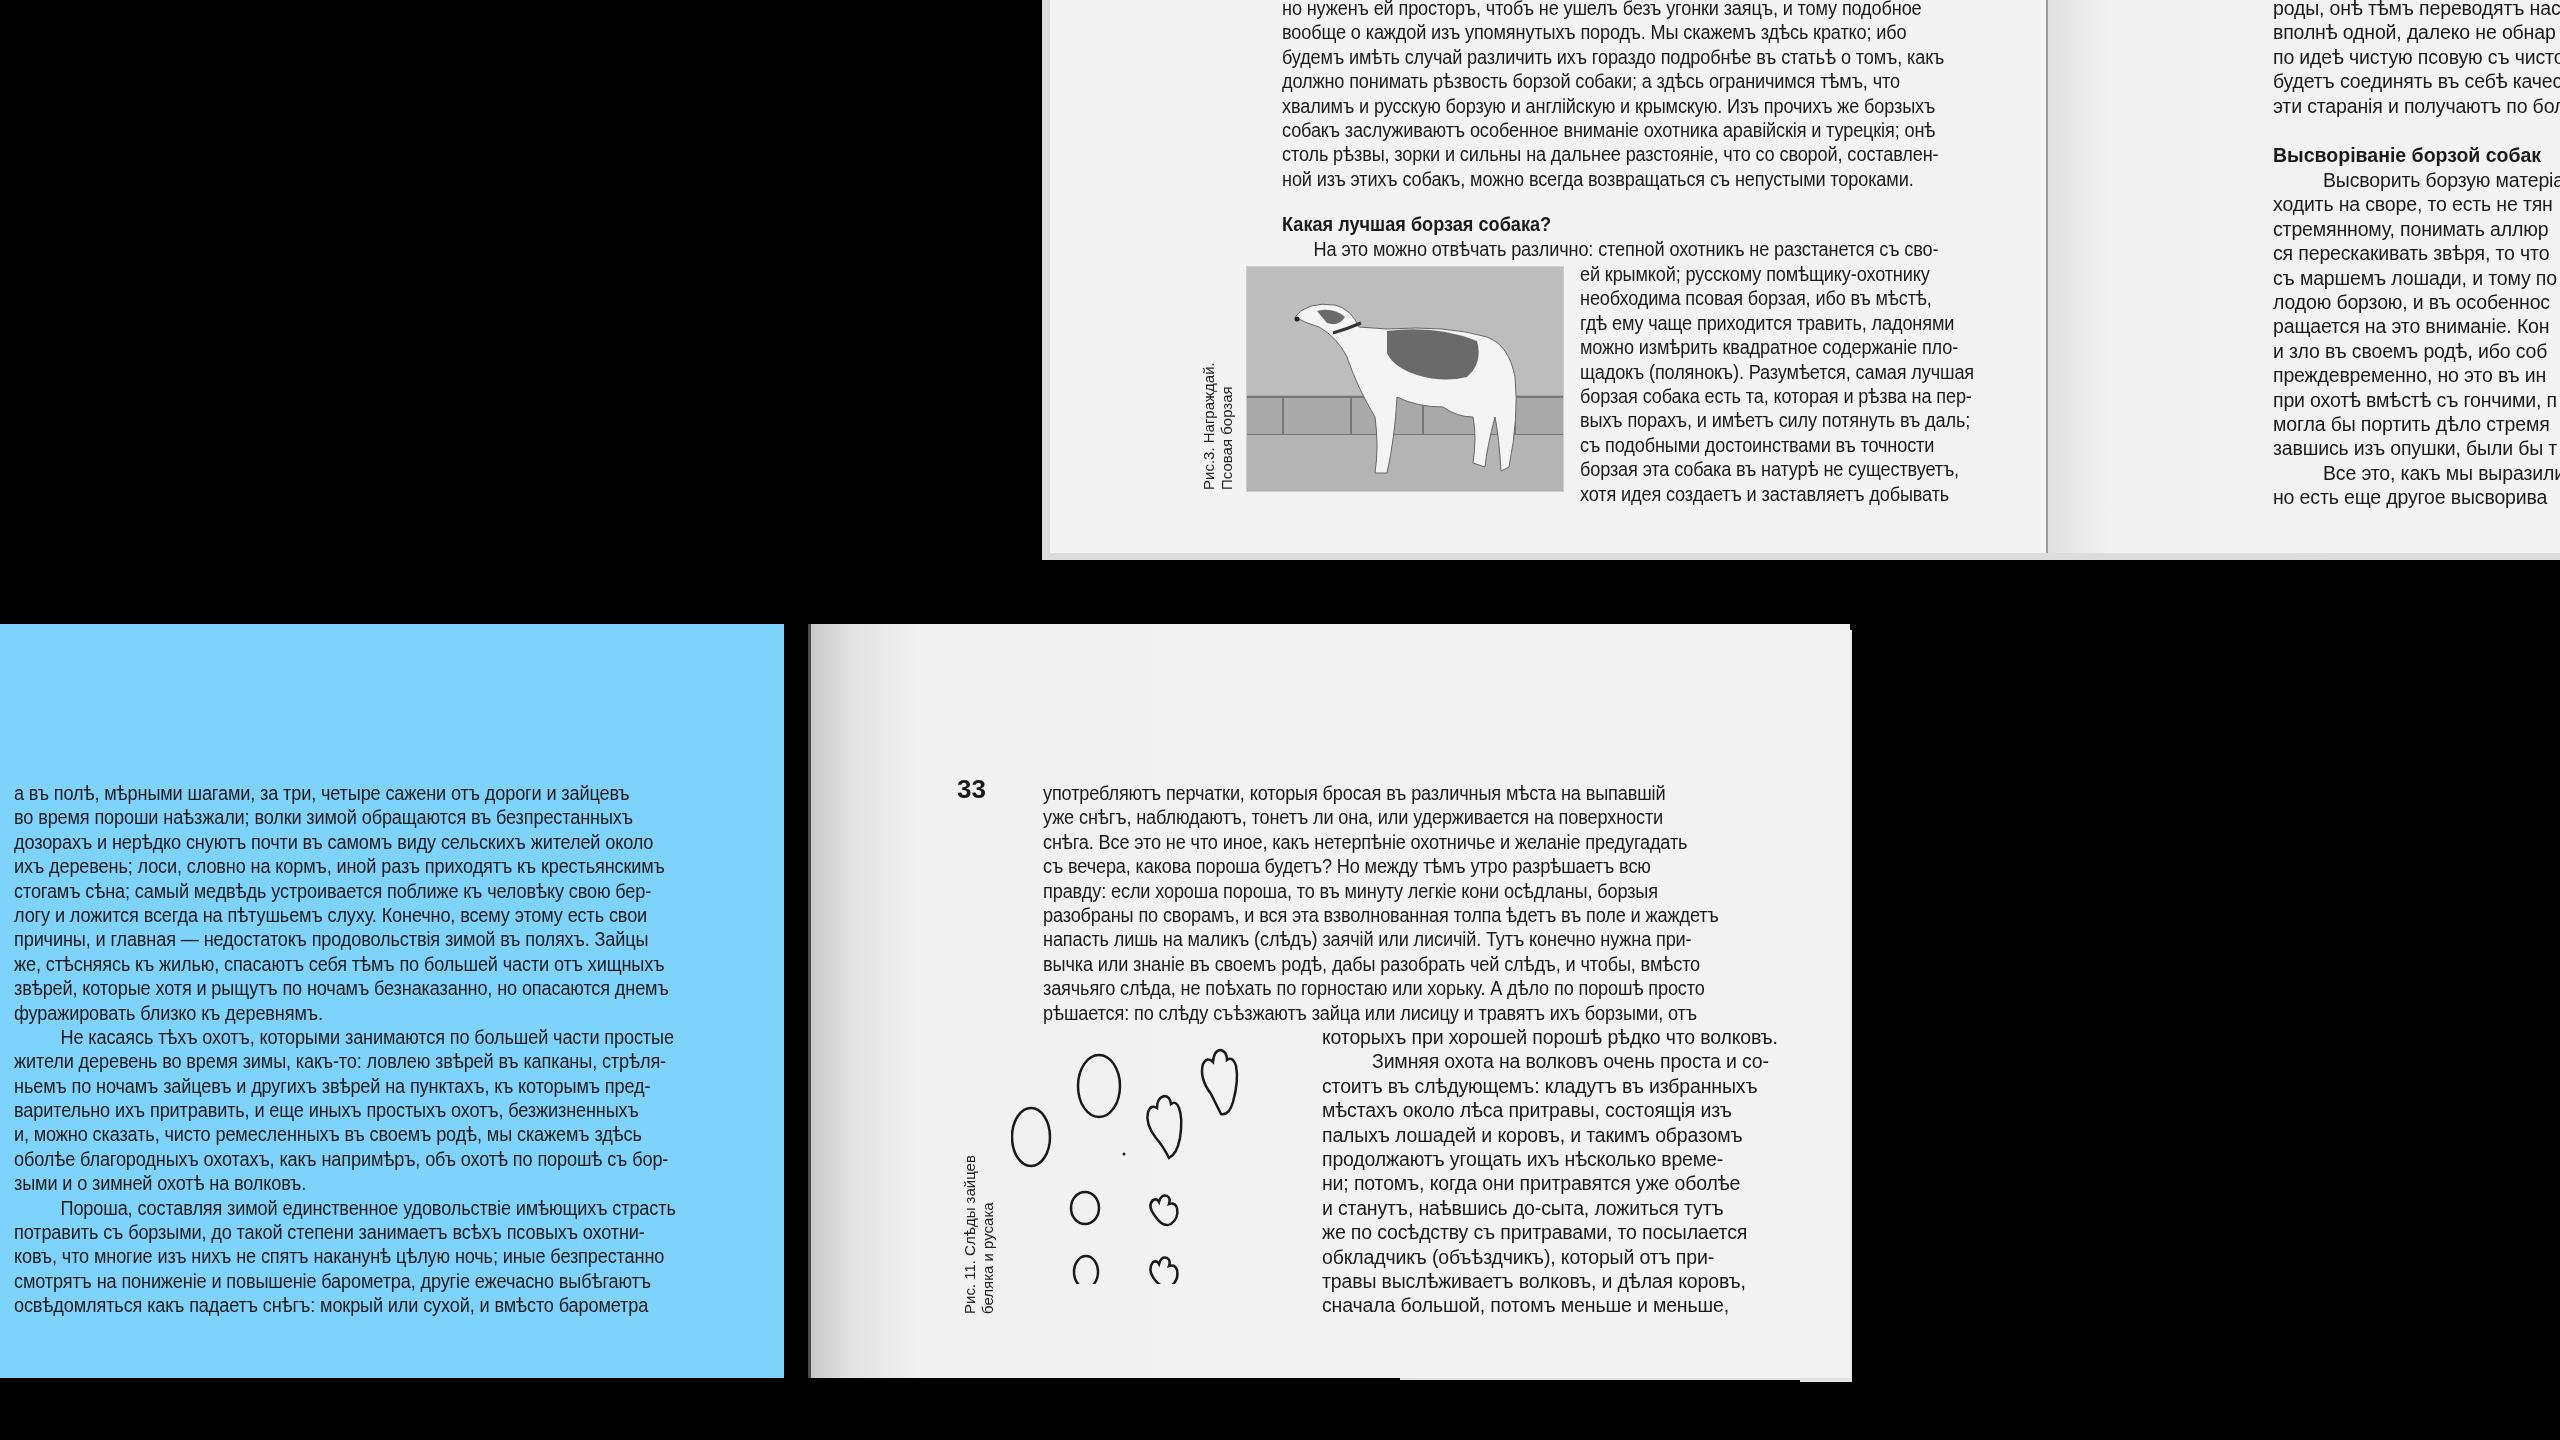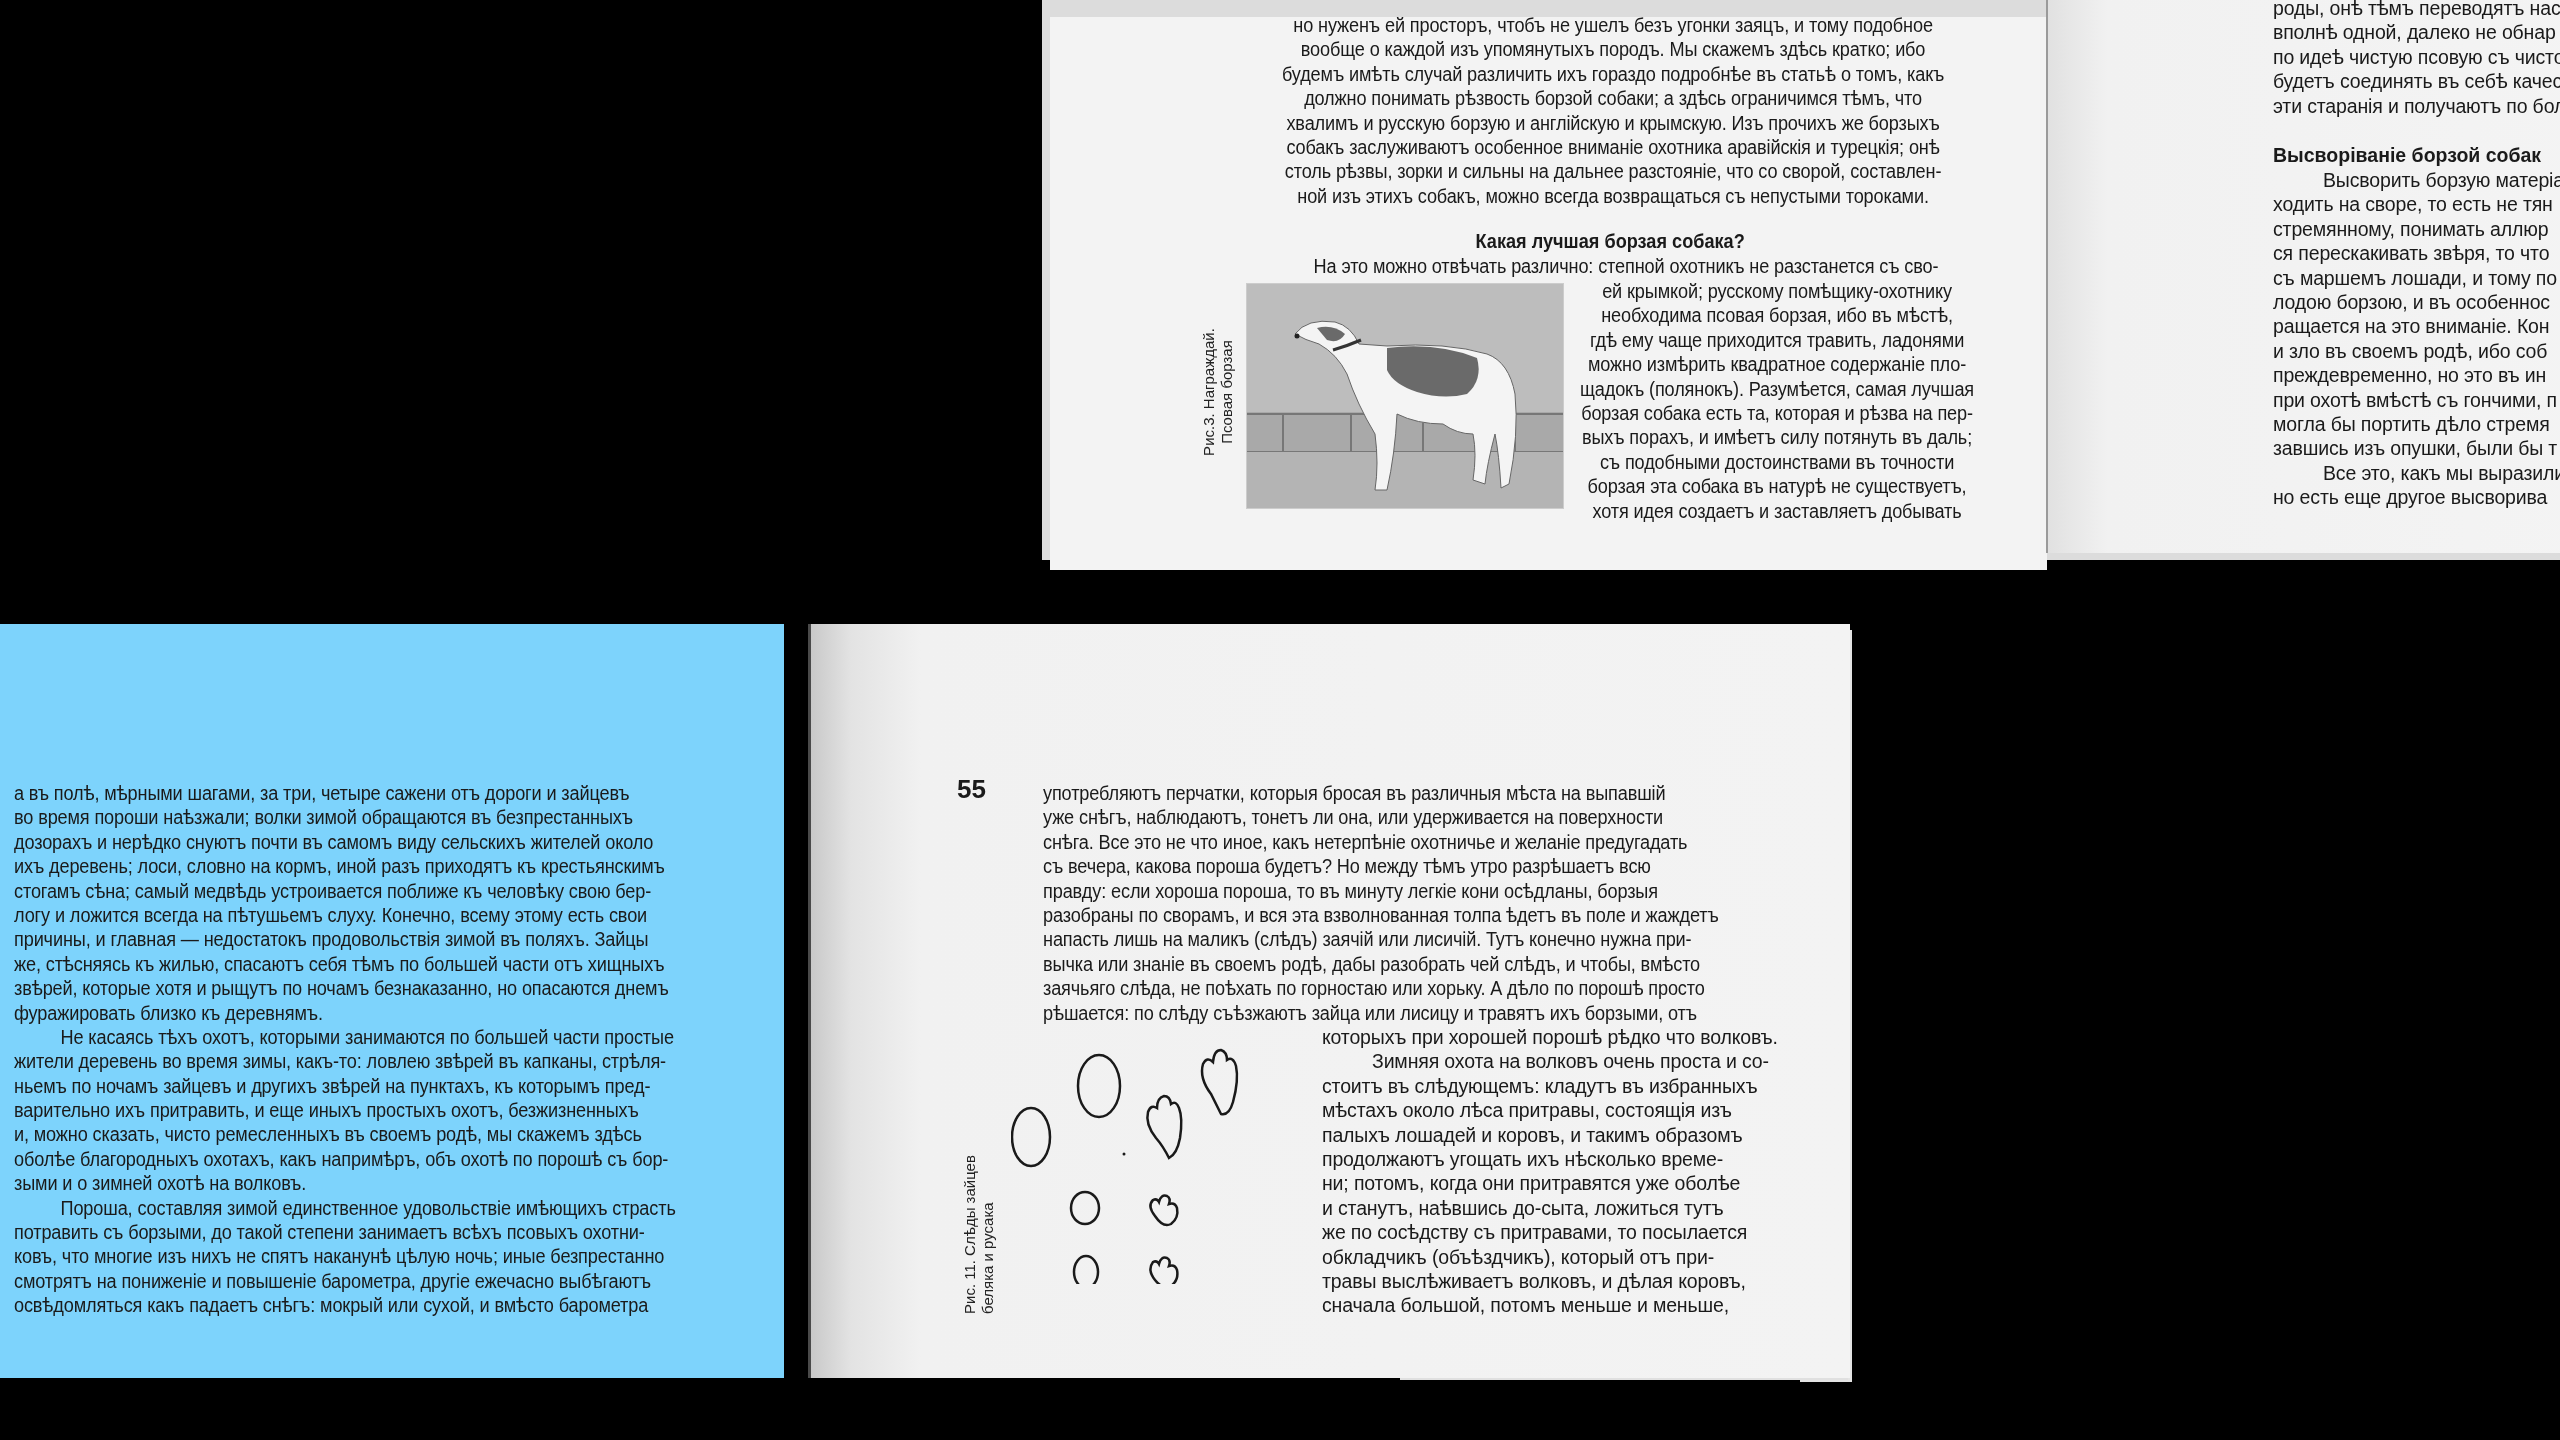--- a/index.html
+++ b/index.html
@@ -20,21 +20,21 @@
   .photo { position:absolute; background:linear-gradient(180deg,#b8b8b8 0%,#c4c4c4 55%,#a8a8a8 62%,#bdbdbd 100%); border:1px solid #ccc; overflow:hidden; }
   .binding-mark { position:absolute; width:3px; height:6px; background:#444; border-radius:2px; }
 </style>
 </head>
 <body>
 
 <div>
 
   <div class="sheet under" style="left:1042px; top:0; width:1540px; height:560px;"></div>
 
-  <div class="page" style="left:1050px; top:17px; width:997px; height:553px; background:#f3f3f3;text-align:center;">
+  <div class="page" style="left:1050px; top:0; width:997px; height:553px; background:#f3f3f3;">
     <div class="text-block" style="left:232px; top:-4px; transform:scaleX(0.93); transform-origin:left top;">
       <span class="line">но нуженъ ей просторъ, чтобъ не ушелъ безъ угонки заяцъ, и тому подобное</span>
       <span class="line">вообще о каждой изъ упомянутыхъ породъ. Мы скажемъ здѣсь кратко; ибо</span>
       <span class="line">будемъ имѣть случай различить ихъ гораздо подробнѣе въ статьѣ о томъ, какъ</span>
       <span class="line">должно понимать рѣзвость борзой собаки; а здѣсь ограничимся тѣмъ, что</span>
       <span class="line">хвалимъ и русскую борзую и англійскую и крымскую. Изъ прочихъ же борзыхъ</span>
       <span class="line">собакъ заслуживаютъ особенное вниманіе охотника аравійскія и турецкія; онѣ</span>
       <span class="line">столь рѣзвы, зорки и сильны на дальнее разстояніе, что со сворой, составлен-</span>
       <span class="line">ной изъ этихъ собакъ, можно всегда возвращаться съ непустыми тороками.</span>
     </div>
@@ -143,21 +143,21 @@
       <span class="line indent">Пороша, составляя зимой единственное удовольствіе имѣющихъ страсть</span>
       <span class="line">потравить съ борзыми, до такой степени занимаетъ всѣхъ псовыхъ охотни-</span>
       <span class="line">ковъ, что многие изъ нихъ не спятъ наканунѣ цѣлую ночь; иные безпрестанно</span>
       <span class="line">смотрятъ на пониженіе и повышеніе барометра, другіе ежечасно выбѣгаютъ</span>
       <span class="line">освѣдомляться какъ падаетъ снѣгъ: мокрый или сухой, и вмѣсто барометра</span>
     </div>
   </div>
   <div class="spine" style="left:808px; top:624px; height:754px; background:#4a4a4a;"></div>
 
   <div class="page" style="left:811px; top:624px; width:1039px; height:754px; background:linear-gradient(90deg,#c9c9c9 0px,#e3e3e3 40px,#f1f1f1 110px,#f3f3f3 100%);">
-    <div class="pageno" style="left:146px; top:150px;">55</div>
+    <div class="pageno" style="left:146px; top:150px;">33</div>
     <div class="text-block" style="left:232px; top:157px; transform:scaleX(0.93); transform-origin:left top;">
       <span class="line">употребляютъ перчатки, которыя бросая въ различныя мѣста на выпавшій</span>
       <span class="line">уже снѣгъ, наблюдаютъ, тонетъ ли она, или удерживается на поверхности</span>
       <span class="line">снѣга. Все это не что иное, какъ нетерпѣніе охотничье и желаніе предугадать</span>
       <span class="line">съ вечера, какова пороша будетъ? Но между тѣмъ утро разрѣшаетъ всю</span>
       <span class="line">правду: если хороша пороша, то въ минуту легкіе кони осѣдланы, борзыя</span>
       <span class="line">разобраны по сворамъ, и вся эта взволнованная толпа ѣдетъ въ поле и жаждетъ</span>
       <span class="line">напасть лишь на маликъ (слѣдъ) заячій или лисичій. Тутъ конечно нужна при-</span>
       <span class="line">вычка или знаніе въ своемъ родѣ, дабы разобрать чей слѣдъ, и чтобы, вмѣсто</span>
       <span class="line">заячьяго слѣда, не поѣхать по горностаю или хорьку. А дѣло по порошѣ просто</span>

